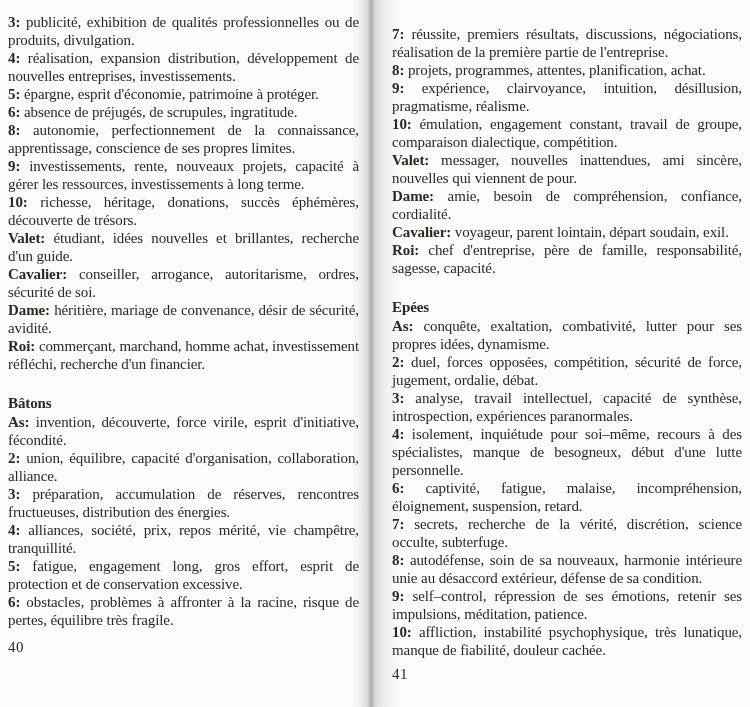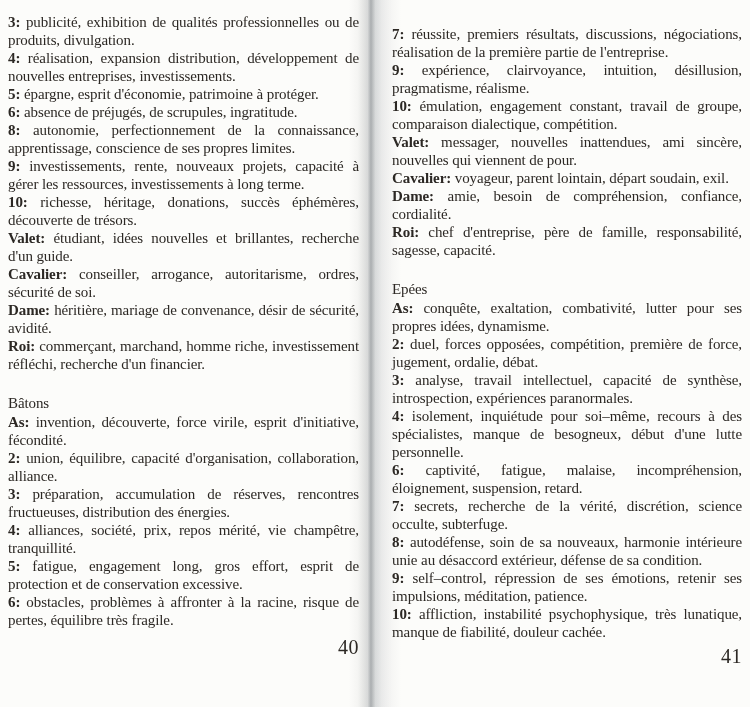--- a/index.html
+++ b/index.html
@@ -43,71 +43,72 @@
       rgba(214,216,217,0.18) 70%,
       rgba(214,216,217,0) 100%);
     pointer-events:none;
   }
   .entry{
     margin:0;
     text-align:justify;
   }
   .entry .lbl{font-weight:bold;}
   .heading{
-    font-weight:normal;
+    font-weight:bold;
     margin-top:21px;
     margin-bottom:1px;
   }
   .page-number{
-    text-align:right;
+    text-align:left;
     margin-top:9px;
-    font-size:20px;
+    font-size:15px;
     letter-spacing:0.5px;
   }
   .page-right .page-number{margin-top:6px;}
 </style>
 </head>
 <body>
 
 <div class="spread">
   <div class="page page-left">
     <div class="entries">
         <p class="entry"><span class="lbl">3:</span><span> publicité, exhibition de qualités professionnelles ou de produits, divulgation.</span></p>
         <p class="entry"><span class="lbl">4:</span><span> réalisation, expansion distribution, développement de nouvelles entreprises, investissements.</span></p>
         <p class="entry"><span class="lbl">5:</span><span> épargne, esprit d'économie, patrimoine à protéger.</span></p>
         <p class="entry"><span class="lbl">6:</span><span> absence de préjugés, de scrupules, ingratitude.</span></p>
         <p class="entry"><span class="lbl">8:</span><span> autonomie, perfectionnement de la connaissance, apprentissage, conscience de ses propres limites.</span></p>
         <p class="entry"><span class="lbl">9:</span><span> investissements, rente, nouveaux projets, capacité à gérer les ressources, investissements à long terme.</span></p>
         <p class="entry"><span class="lbl">10:</span><span> richesse, héritage, donations, succès éphémères, découverte de trésors.</span></p>
         <p class="entry"><span class="lbl">Valet:</span><span> étudiant, idées nouvelles et brillantes, recherche d'un guide.</span></p>
         <p class="entry"><span class="lbl">Cavalier:</span><span> conseiller, arrogance, autoritarisme, ordres, sécurité de soi.</span></p>
         <p class="entry"><span class="lbl">Dame:</span><span> héritière, mariage de convenance, désir de sécurité, avidité.</span></p>
-        <p class="entry"><span class="lbl">Roi:</span><span> commerçant, marchand, homme riche, investissement réfléchi, recherche d'un financier.</span></p>
+        <p class="entry"><span class="lbl">Roi:</span><span> commerçant, marchand, homme achat, investissement réfléchi, recherche d'un financier.</span></p>
         <div class="heading">Bâtons</div>
         <p class="entry"><span class="lbl">As:</span><span> invention, découverte, force virile, esprit d'initiative, fécondité.</span></p>
         <p class="entry"><span class="lbl">2:</span><span> union, équilibre, capacité d'organisation, collaboration, alliance.</span></p>
         <p class="entry"><span class="lbl">3:</span><span> préparation, accumulation de réserves, rencontres fructueuses, distribution des énergies.</span></p>
         <p class="entry"><span class="lbl">4:</span><span> alliances, société, prix, repos mérité, vie champêtre, tranquillité.</span></p>
         <p class="entry"><span class="lbl">5:</span><span> fatigue, engagement long, gros effort, esprit de protection et de conservation excessive.</span></p>
         <p class="entry"><span class="lbl">6:</span><span> obstacles, problèmes à affronter à la racine, risque de pertes, équilibre très fragile.</span></p>
       </div>
     <div class="page-number">40</div>
   </div>
   <div class="page page-right">
     <div class="entries">
         <p class="entry"><span class="lbl">7:</span><span> réussite, premiers résultats, discussions, négociations, réalisation de la première partie de l'entreprise.</span></p>
+        <p class="entry"><span class="lbl">8:</span><span> projets, programmes, attentes, planification, achat.</span></p>
         <p class="entry"><span class="lbl">9:</span><span> expérience, clairvoyance, intuition, désillusion, pragmatisme, réalisme.</span></p>
         <p class="entry"><span class="lbl">10:</span><span> émulation, engagement constant, travail de groupe, comparaison dialectique, compétition.</span></p>
         <p class="entry"><span class="lbl">Valet:</span><span> messager, nouvelles inattendues, ami sincère, nouvelles qui viennent de pour.</span></p>
+        <p class="entry"><span class="lbl">Dame:</span><span> amie, besoin de compréhension, confiance, cordialité.</span></p>
         <p class="entry"><span class="lbl">Cavalier:</span><span> voyageur, parent lointain, départ soudain, exil.</span></p>
-        <p class="entry"><span class="lbl">Dame:</span><span> amie, besoin de compréhension, confiance, cordialité.</span></p>
         <p class="entry"><span class="lbl">Roi:</span><span> chef d'entreprise, père de famille, responsabilité, sagesse, capacité.</span></p>
         <div class="heading">Epées</div>
         <p class="entry"><span class="lbl">As:</span><span> conquête, exaltation, combativité, lutter pour ses propres idées, dynamisme.</span></p>
-        <p class="entry"><span class="lbl">2:</span><span> duel, forces opposées, compétition, première de force, jugement, ordalie, débat.</span></p>
+        <p class="entry"><span class="lbl">2:</span><span> duel, forces opposées, compétition, sécurité de force, jugement, ordalie, débat.</span></p>
         <p class="entry"><span class="lbl">3:</span><span> analyse, travail intellectuel, capacité de synthèse, introspection, expériences paranormales.</span></p>
         <p class="entry"><span class="lbl">4:</span><span> isolement, inquiétude pour soi–même, recours à des spécialistes, manque de besogneux, début d'une lutte personnelle.</span></p>
         <p class="entry"><span class="lbl">6:</span><span> captivité, fatigue, malaise, incompréhension, éloignement, suspension, retard.</span></p>
         <p class="entry"><span class="lbl">7:</span><span> secrets, recherche de la vérité, discrétion, science occulte, subterfuge.</span></p>
         <p class="entry"><span class="lbl">8:</span><span> autodéfense, soin de sa nouveaux, harmonie intérieure unie au désaccord extérieur, défense de sa condition.</span></p>
         <p class="entry"><span class="lbl">9:</span><span> self–control, répression de ses émotions, retenir ses impulsions, méditation, patience.</span></p>
         <p class="entry"><span class="lbl">10:</span><span> affliction, instabilité psychophysique, très lunatique, manque de fiabilité, douleur cachée.</span></p>
       </div>
     <div class="page-number">41</div>
   </div>

